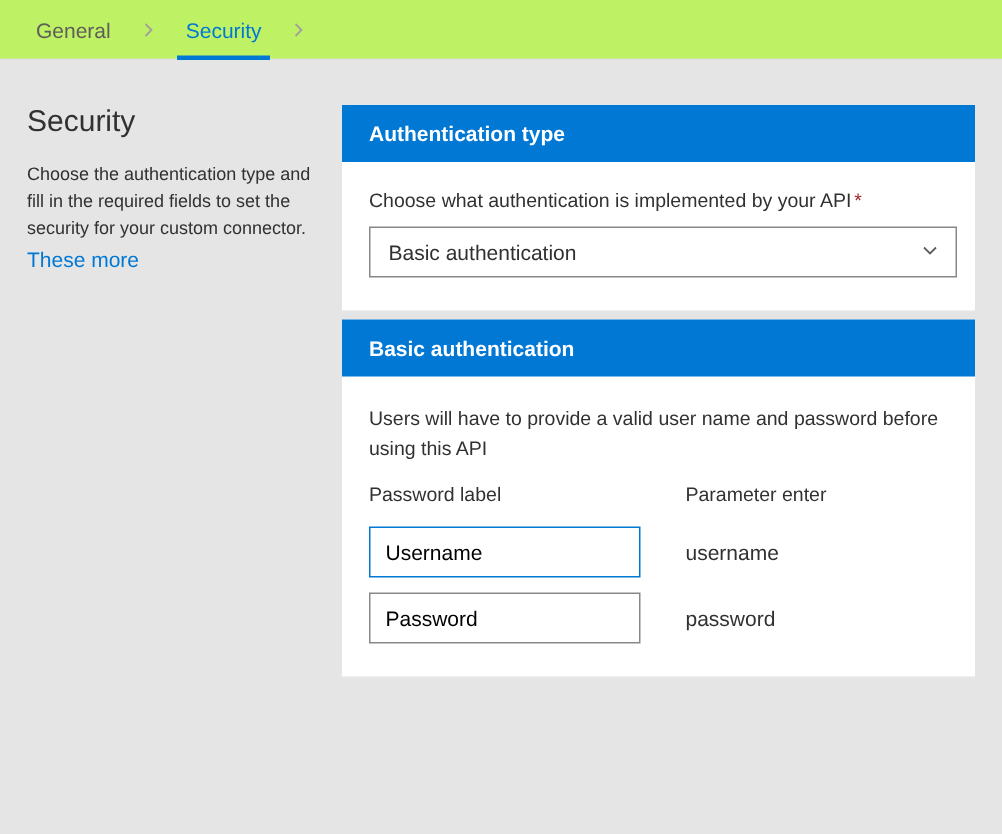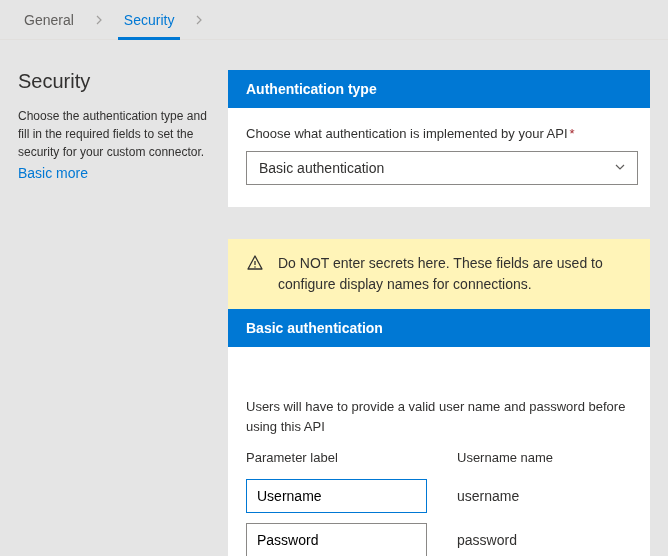--- a/index.html
+++ b/index.html
@@ -8,21 +8,21 @@
       font-size: 14px;
       color: #323130;
       background: #fff;
       width: 668px;
       height: 556px;
       overflow: hidden;
     }
     .tabs {
       display: flex;
       align-items: center;
-      background: #e5e5e5;
+      background: #bef264;
       border-bottom: 1px solid #e1dfdd;
       padding: 0 18px;
       height: 40px;
     }
     .tab {
       padding: 0 6px;
       height: 40px;
       display: flex;
       align-items: center;
       color: #605e5c;
@@ -75,21 +75,21 @@
       color: #0078d4;
       text-decoration: none;
       font-size: 14px;
       cursor: pointer;
     }
     .right {
       flex: 1;
     }
     .panel {
       background: #fff;
-      margin-bottom: 32px;
+      margin-bottom: 6px;
     }
     .panel-header {
       background: #0078d4;
       color: #fff;
       font-weight: 600;
       font-size: 14px;
       padding: 11px 18px;
     }
     .panel-body {
       padding: 18px 12px 22px 18px;
@@ -120,21 +120,20 @@
       gap: 14px;
       font-size: 14px;
       line-height: 1.5;
     }
     .warning svg { flex-shrink: 0; margin-top: 1px; }
     .desc {
       font-size: 13px;
       color: #323130;
       line-height: 1.5;
       margin-bottom: 14px;
-      margin-top: 32px;
     }
     .param-grid {
       display: grid;
       grid-template-columns: 1fr 1fr;
       gap: 10px 30px;
       align-items: center;
     }
     .col-header {
       font-size: 13px;
       color: #323130;
@@ -170,21 +169,21 @@
     <svg width="10" height="10" viewBox="0 0 10 10">
         <path d="M3 1 L7 5 L3 9" stroke="#a19f9d" stroke-width="1.2" fill="none"></path>
       </svg>
   </div>
 </div>
 
 <div class="content">
   <div class="left">
     <h2>Security</h2>
     <p>Choose the authentication type and fill in the required fields to set the security for your custom connector.</p>
-    <a>Basic more</a>
+    <a>These more</a>
   </div>
 
   <div class="right">
 
     <div class="panel">
       <div class="panel-header">Authentication type</div>
       <div class="panel-body">
         <label class="field-label">
           <span>Choose what authentication is implemented by your API</span><span class="req">*</span>
         </label>
@@ -193,36 +192,26 @@
           <span>
             <svg width="14" height="14" viewBox="0 0 14 14">
                 <path d="M3 5 L7 9 L11 5" stroke="#605e5c" stroke-width="1.2" fill="none"></path>
               </svg>
           </span>
         </div>
       </div>
     </div>
 
     <div class="panel" style="margin-bottom:0;">
-      <div class="warning">
-        <span>
-          <svg width="18" height="18" viewBox="0 0 18 18">
-              <path d="M9 2 L16 15 L2 15 Z" stroke="#323130" stroke-width="1.3" fill="none" stroke-linejoin="round"></path>
-              <line x1="9" y1="7" x2="9" y2="11" stroke="#323130" stroke-width="1.3"></line>
-              <circle cx="9" cy="13" r="0.8" fill="#323130"></circle>
-            </svg>
-        </span>
-        <span>Do NOT enter secrets here. These fields are used to configure display names for connections.</span>
-      </div>
       <div class="panel-header">Basic authentication</div>
       <div class="panel-body">
         <div class="desc">Users will have to provide a valid user name and password before using this API</div>
         <div class="param-grid">
-          <div class="col-header">Parameter label</div>
-          <div class="col-header">Username name</div>
+          <div class="col-header">Password label</div>
+          <div class="col-header">Parameter enter</div>
 
           <input class="input" value="Username" style="">
           <div class="param-name">username</div>
 
           <input class="input gray" value="Password" style="">
           <div class="param-name">password</div>
         </div>
       </div>
     </div>
 

